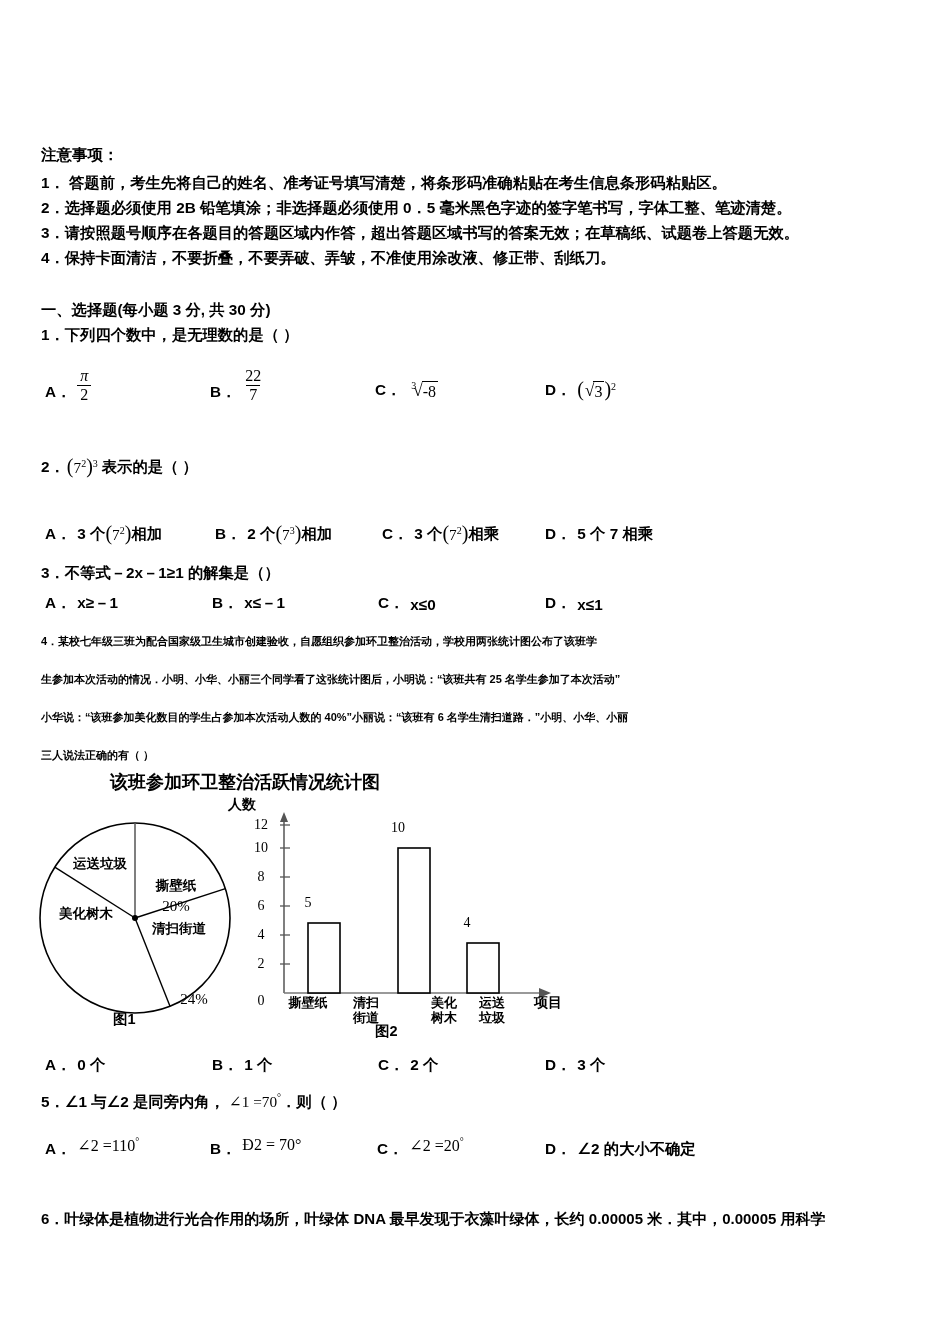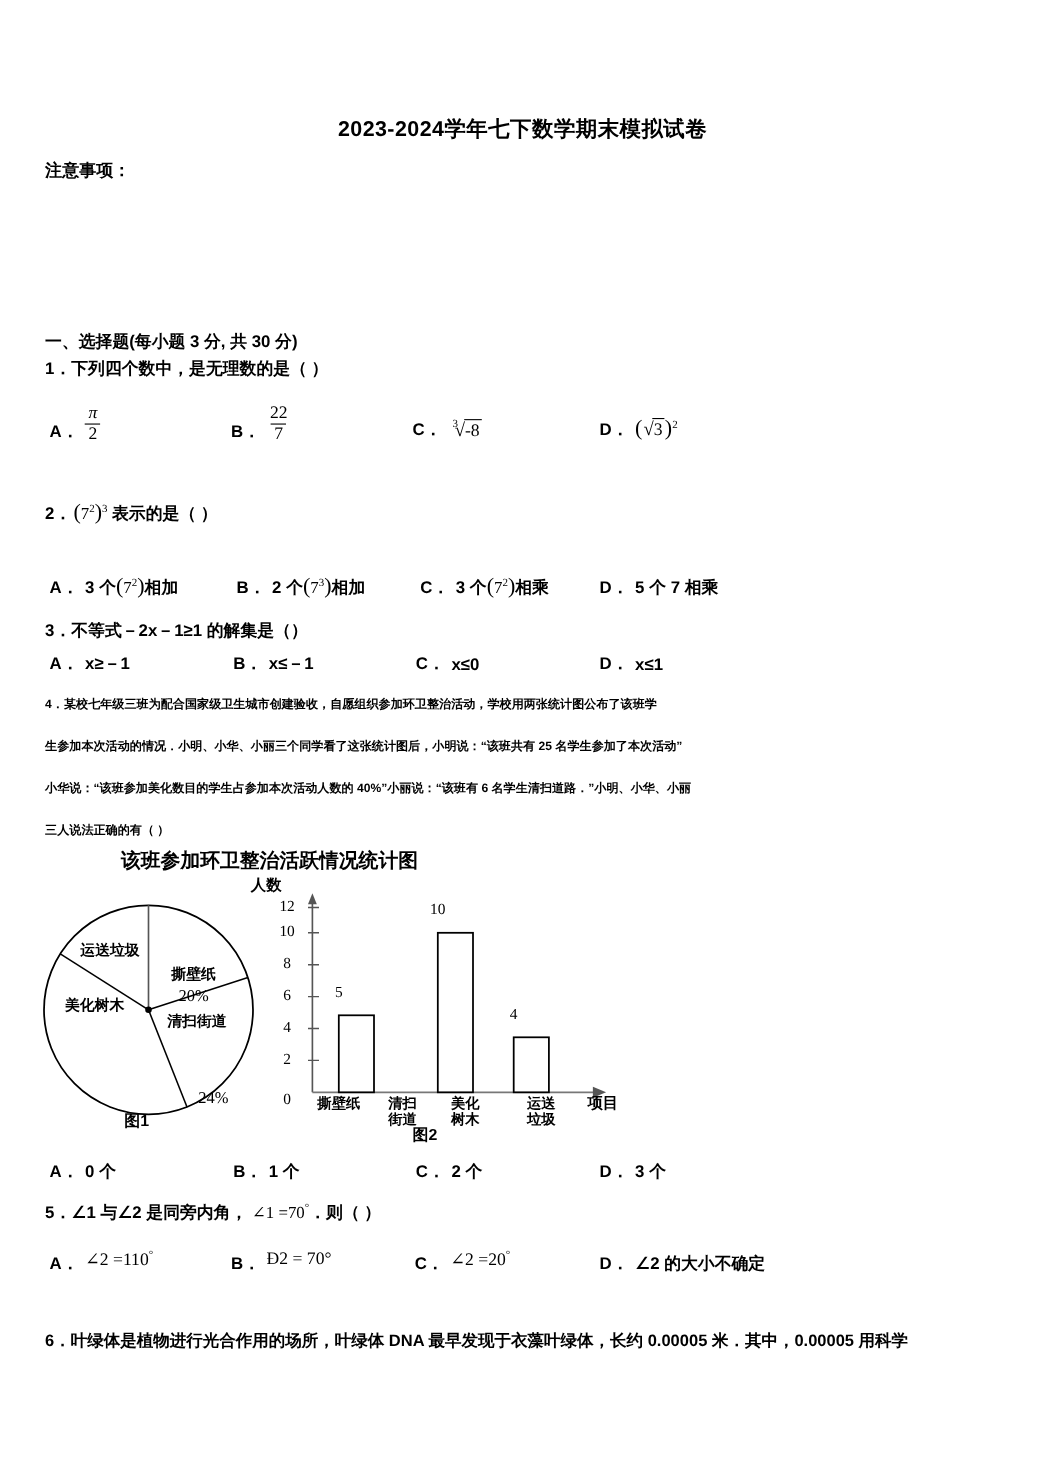--- a/index.html
+++ b/index.html
@@ -128,23 +128,28 @@
     font-size: 14px;
     font-family: "Liberation Serif", "DejaVu Serif", serif;
     text-align: center;
   }
 </style>
 </head>
 <body>
 
 <div class="page">
 
-  <div class="doc-title">2023-2024学年七下数学期末模拟试卷</div>
 
   <div class="notice-head">注意事项：</div>
+  <div class="notice-list">
+    <div class="notice-item">1．  答题前，考生先将自己的姓名、准考证号填写清楚，将条形码准确粘贴在考生信息条形码粘贴区。</div>
+    <div class="notice-item">2．选择题必须使用 2B 铅笔填涂；非选择题必须使用 0．5 毫米黑色字迹的签字笔书写，字体工整、笔迹清楚。</div>
+    <div class="notice-item">3．请按照题号顺序在各题目的答题区域内作答，超出答题区域书写的答案无效；在草稿纸、试题卷上答题无效。</div>
+    <div class="notice-item">4．保持卡面清洁，不要折叠，不要弄破、弄皱，不准使用涂改液、修正带、刮纸刀。</div>
+  </div>
 
   <div class="sec-head">一、选择题(每小题 3 分, 共 30 分)</div>
 
   <div class="qtext" style="left:41px; top:325px;">
     <span>1．</span><span>下列四个数中，是无理数的是（      ）</span>
   </div>
   <div class="opt-row" style="top:363px;">
     <div class="opt" style="left:45px; bottom:0;">
       <span class="lbl">A．</span>
       <span class="frac">
@@ -298,21 +303,21 @@
   <div class="barval" style="left:378px; top:820px; width:40px;">10</div>
   <div class="barval" style="left:447px; top:915px; width:40px;">4</div>
 
   <div class="axlbl" style="left:275px; top:995px; width:66px;">
     <span>撕壁纸</span>
   </div>
   <div class="axlbl" style="left:340px; top:995px; width:52px;">
     <span style="display:block">清扫</span>
     <span style="display:block">街道</span>
   </div>
-  <div class="axlbl" style="left:397px; top:995px; width:52px;">
+  <div class="axlbl" style="left:418px; top:995px; width:52px;">
     <span style="display:block">美化</span>
     <span style="display:block">树木</span>
   </div>
   <div class="axlbl" style="left:466px; top:995px; width:52px;">
     <span style="display:block">运送</span>
     <span style="display:block">垃圾</span>
   </div>
   <div class="axlbl" style="left:520px; top:995px; width:56px; font-size:14px;">项目</div>
 
   <div class="fig-cap" style="left:375px; top:1022px;">图2</div>

